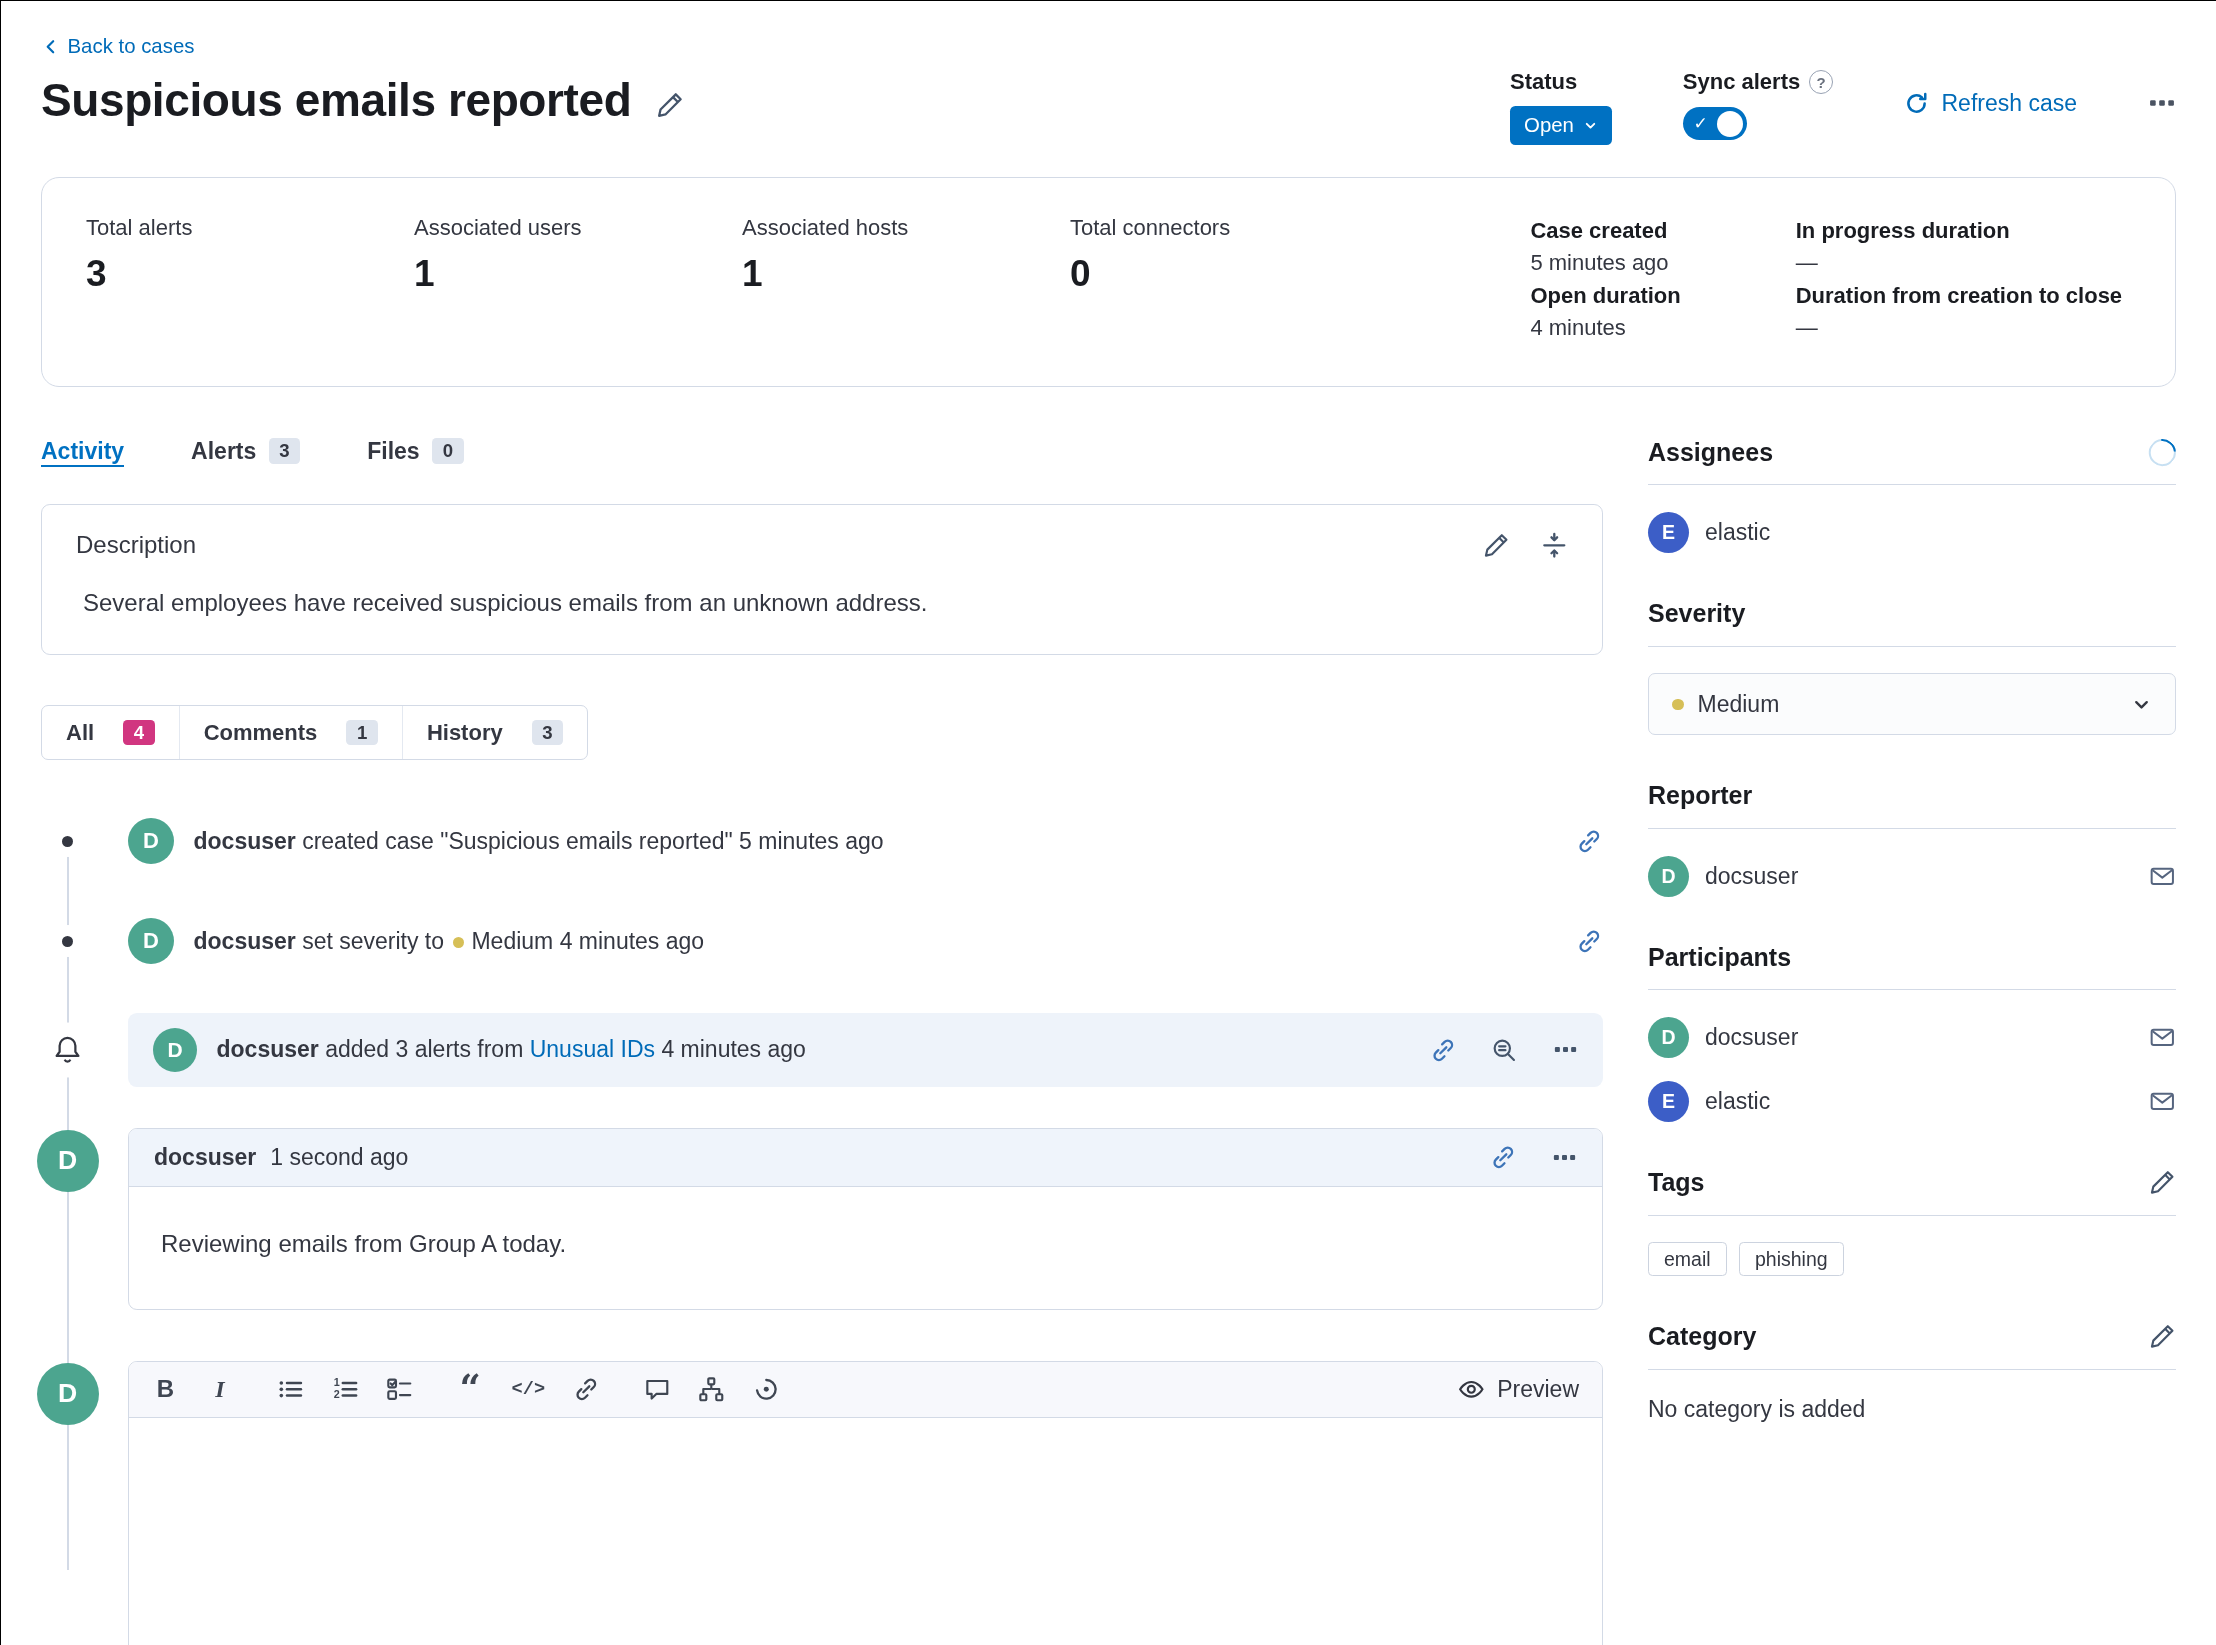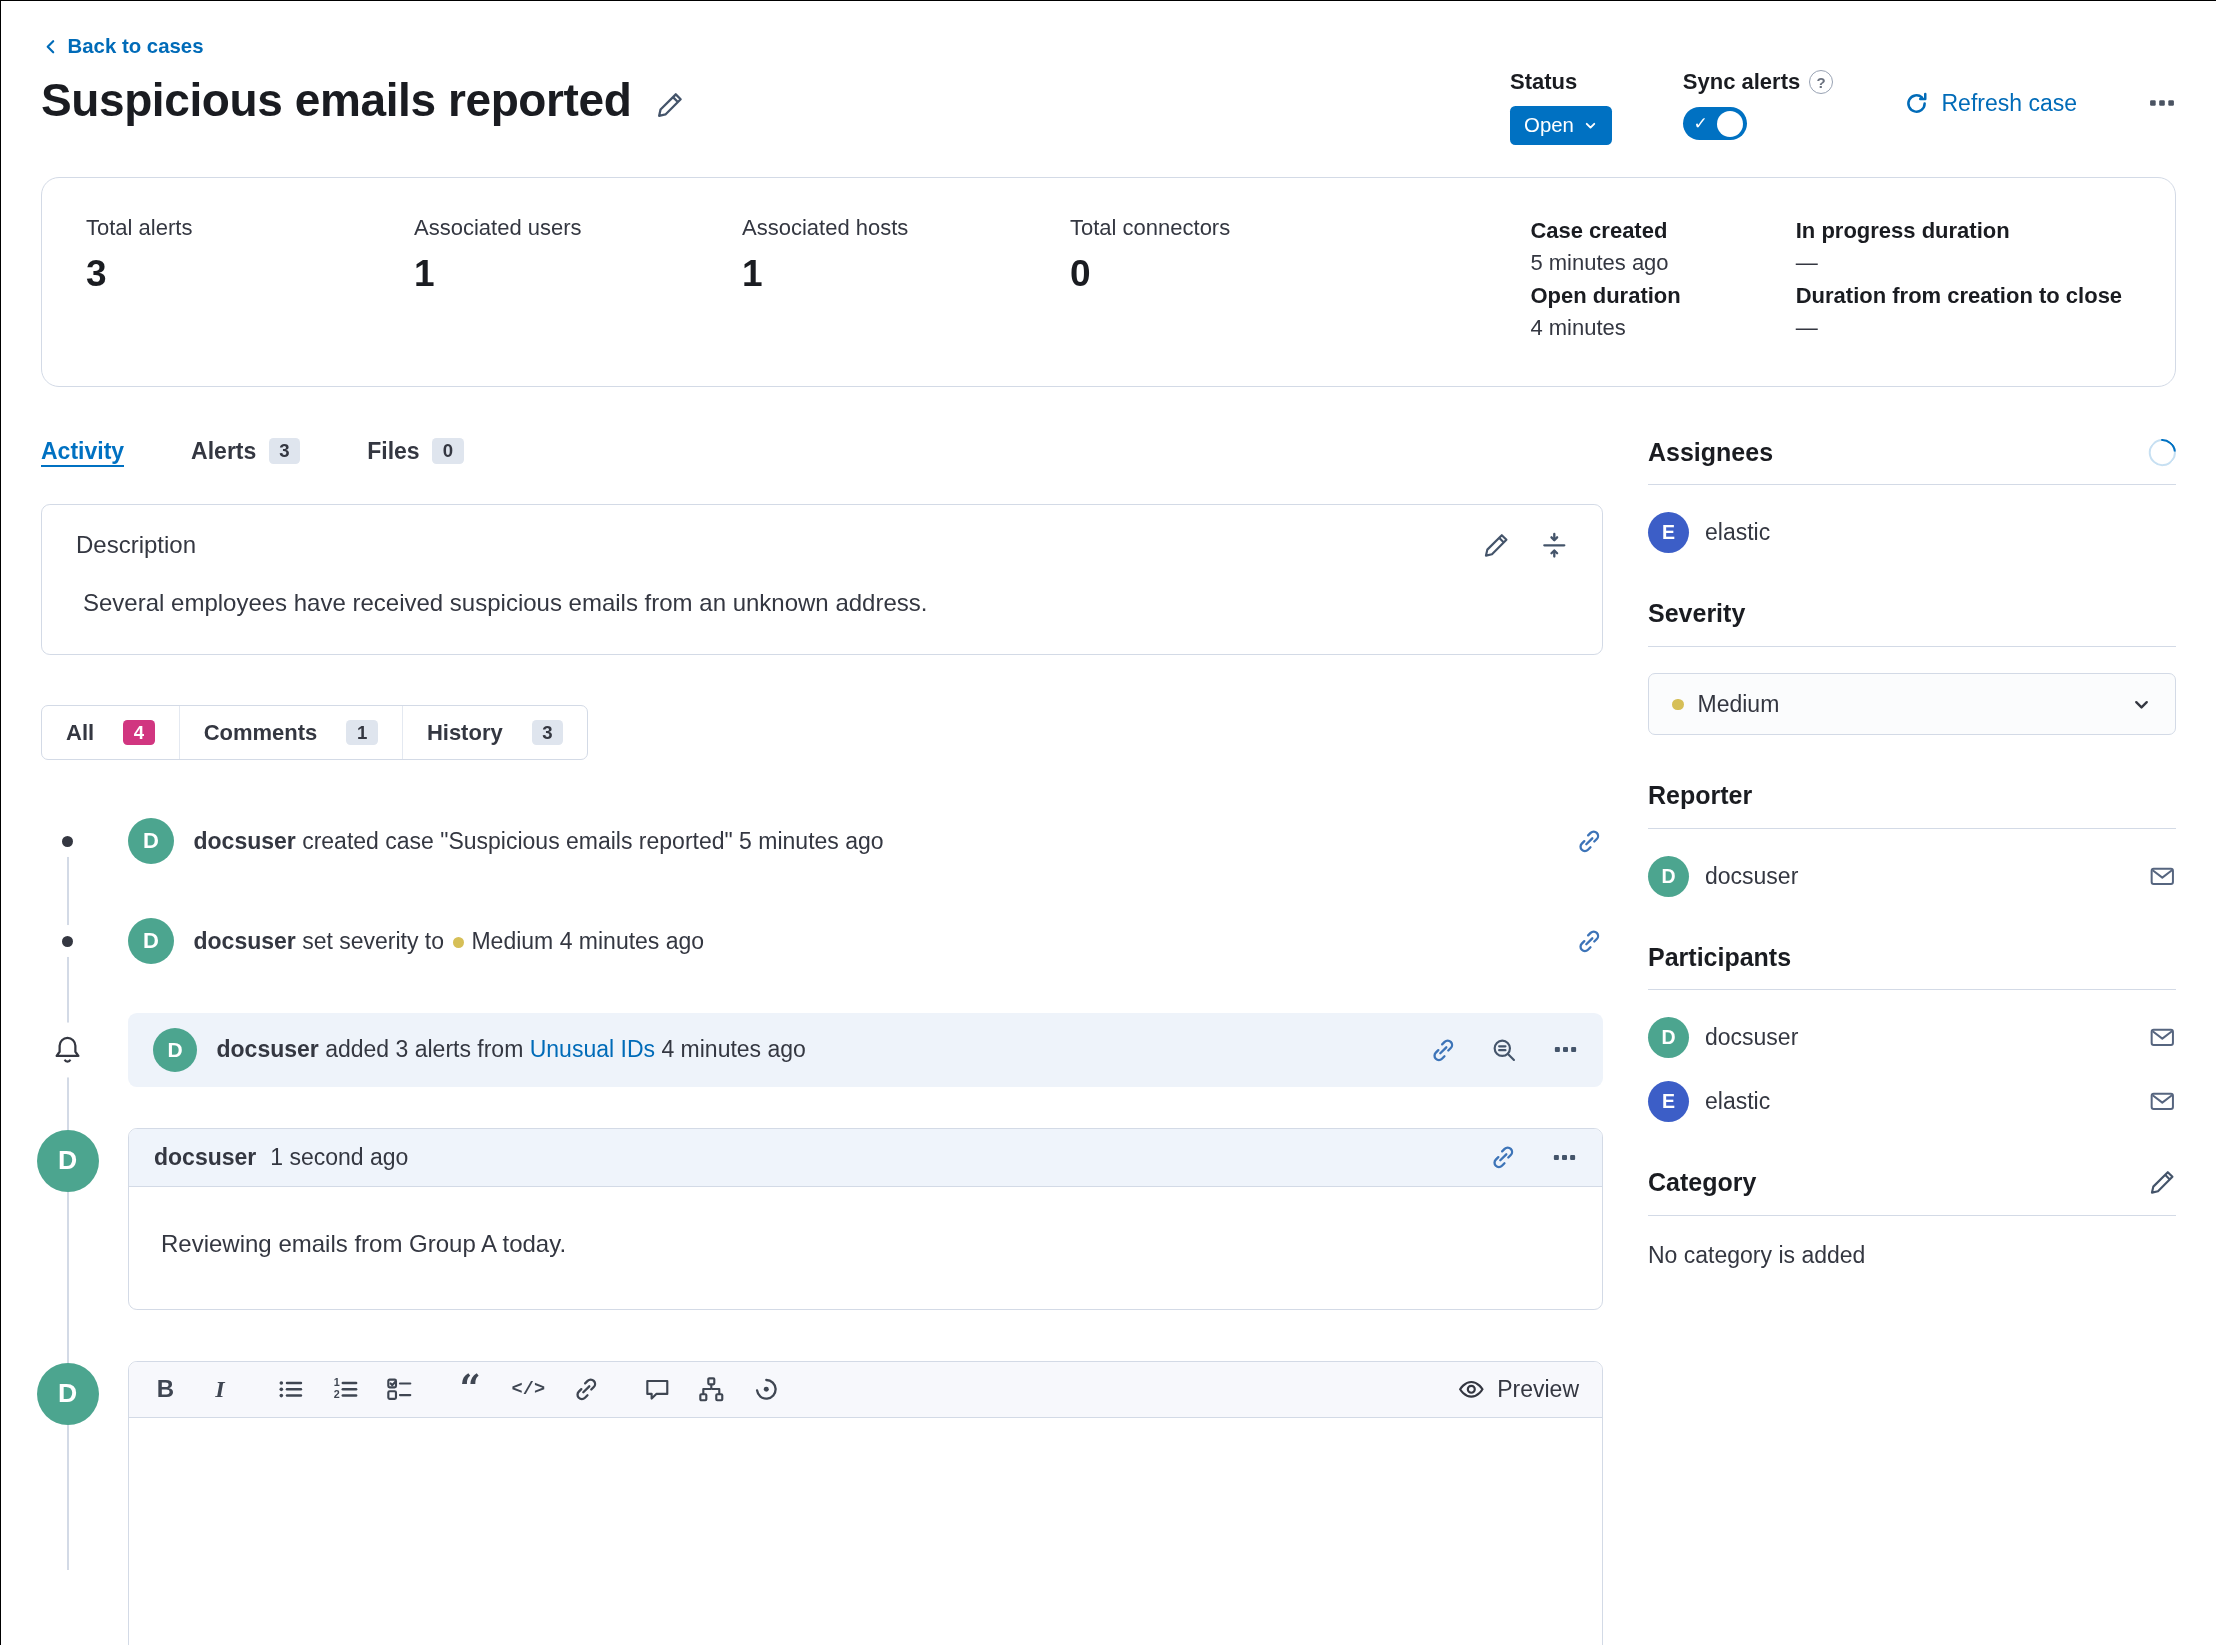--- a/index.html
+++ b/index.html
@@ -9,21 +9,21 @@
     color:#343741;background:#fff;border:1.8px solid #000;
     overflow:hidden;position:relative;
   }
   .page{width:100%;height:100%;padding:34px 40px 0;overflow:hidden;position:relative}
   button{font-family:inherit}
   a{text-decoration:none}
   svg{display:block}
 
   
   .topbar{display:flex;align-items:flex-start;justify-content:space-between}
-  .back{display:inline-flex;align-items:center;gap:7px;color:#006bb8;font-size:20.4px;font-weight:700;cursor:pointer}
+  .back{display:inline-flex;align-items:center;gap:7px;color:#006bb8;font-size:20.4px;font-weight:400;cursor:pointer}
   .title-row{display:flex;align-items:center;gap:25px;margin-top:14px}
   h1{font-size:46px;font-weight:700;color:#1a1c21;letter-spacing:-0.4px}
   .title-edit{background:none;border:none;color:#44546a;cursor:pointer;margin-top:8.9px}
 
   .controls{display:flex;align-items:flex-start;gap:71px;margin-top:34px}
   .stack-label{display:flex;align-items:center;gap:8.9px;font-size:22px;font-weight:700;color:#1a1c21}
   .qmark{width:24px;height:24px;border-radius:50%;border:1.8px solid #98a2b3;color:#69707d;
          font-size:15px;font-weight:700;display:flex;align-items:center;justify-content:center}
   .status-btn{margin-top:10.6px;display:inline-flex;align-items:center;gap:8.9px;background:#0071c2;color:#fff;
               border:none;border-radius:5.3px;font-size:20.4px;font-weight:400;padding:8px 14px;cursor:pointer}
@@ -571,20 +571,36 @@
             <button class="mail">
               <svg width="26.6" height="26.6" viewBox="0 0 16 16" fill="none" stroke="currentColor" stroke-width="1.2" stroke-linejoin="round">
                   <rect x="1.6" y="3.4" width="12.8" height="9.2" rx="1.2"></rect>
                   <path d="M2.2 4.4 8 8.8l5.8-4.4"></path>
                 </svg>
             </button>
           </div>
         </div>
       </section>
 
+      <section class="sb">
+        <div class="sb-head">
+          <h3>Tags</h3>
+          <button class="icon-btn sb-edit">
+            <svg width="26.6" height="26.6" viewBox="0 0 16 16" fill="none" stroke="currentColor" stroke-width="1.3" stroke-linejoin="round">
+                <path d="M11.3 1.9l2.8 2.8L5.4 13.4l-3.6.8.8-3.6z"></path>
+                <path d="M9.7 3.5l2.8 2.8"></path>
+              </svg>
+          </button>
+        </div>
+        <hr class="sb-rule">
+        <div class="sb-content tags">
+          <span class="tag">email</span>
+          <span class="tag">phishing</span>
+        </div>
+      </section>
 
       <section class="sb">
         <div class="sb-head">
           <h3>Category</h3>
           <button class="icon-btn sb-edit">
             <svg width="26.6" height="26.6" viewBox="0 0 16 16" fill="none" stroke="currentColor" stroke-width="1.3" stroke-linejoin="round">
                 <path d="M11.3 1.9l2.8 2.8L5.4 13.4l-3.6.8.8-3.6z"></path>
                 <path d="M9.7 3.5l2.8 2.8"></path>
               </svg>
           </button>

